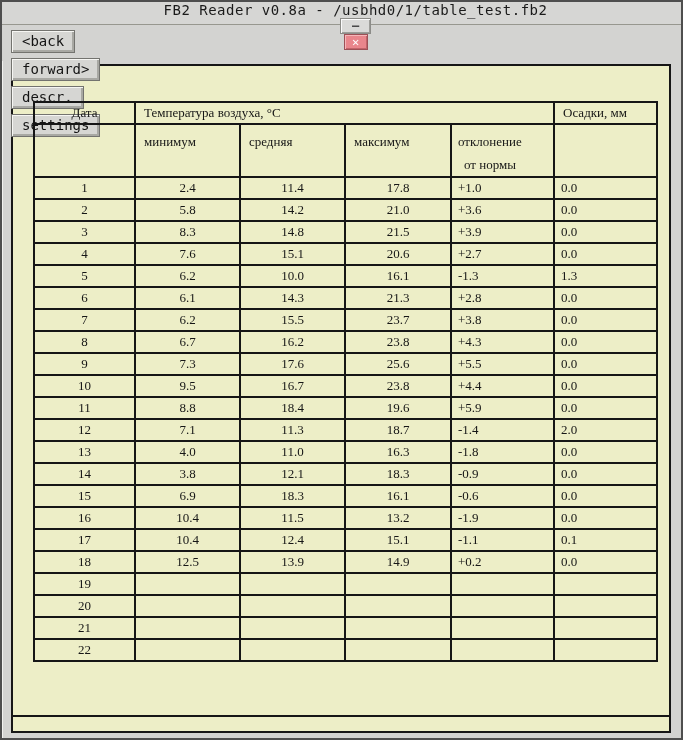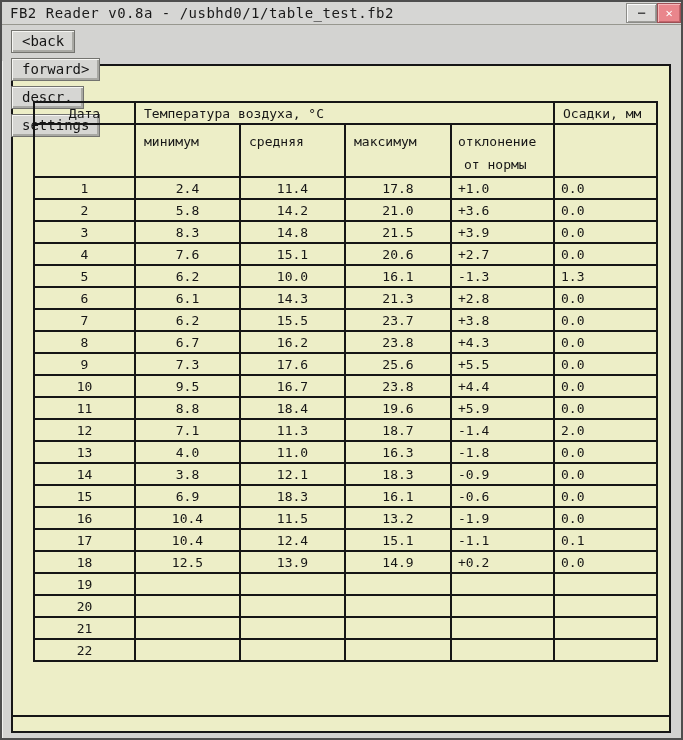--- a/index.html
+++ b/index.html
@@ -10,22 +10,23 @@
     background:#d3d3d1;
     border:2px solid #4e4e4e;
     box-shadow: inset 1px 1px 0 #f1f1ef;
     font-family:"DejaVu Sans Mono","Liberation Mono",monospace;
     color:#1a1a1a;
   }
 
   
   .titlebar {
     height:23px; display:flex; align-items:center;
-    padding-left:8px; background:#d6d6d4;
+    padding-left:28px; background:#d6d6d4;
     border-bottom:1px solid #97978f;
+    flex-direction:column;
   }
   .title { font-size:14px; letter-spacing:0.5px; white-space:nowrap; }
   .titlebar .spacer { flex:1; }
   .win-btn {
     height:20px; margin:0; padding:0; cursor:default;
     font-family:inherit; font-size:12px; font-weight:bold;
     display:flex; align-items:center; justify-content:center;
   }
   .win-btn.min {
     width:31px; background:#dadad8; color:#4a4a4a;
@@ -50,21 +51,21 @@
     box-shadow: inset 1px 1px 0 #f6f6f3, inset -2px -2px 0 #a8a8a3;
     cursor:default; white-space:nowrap;
   }
 
   
   .content {
     margin:3px 10px 0 9px; height:669px;
     border:2px solid #161616; background:#edeec7;
     display:flex; flex-direction:column;
   }
-  .page { flex:1; padding:35px 0 0 20px; overflow:hidden; }
+  .page { flex:1; padding:35px 0 0 20px; overflow:hidden;font-family:Liberation Serif, serif; }
   .statusbar { height:16px; border-top:2px solid #161616; background:#edeec7; }
 
   
   table.weather {
     border-collapse:collapse; table-layout:fixed; width:623px;
     font-family:inherit; font-size:13px; color:#161616;
   }
   table.weather th, table.weather td {
     border:2px solid #161616; font-weight:normal;
     padding:0; overflow:hidden; white-space:nowrap;

